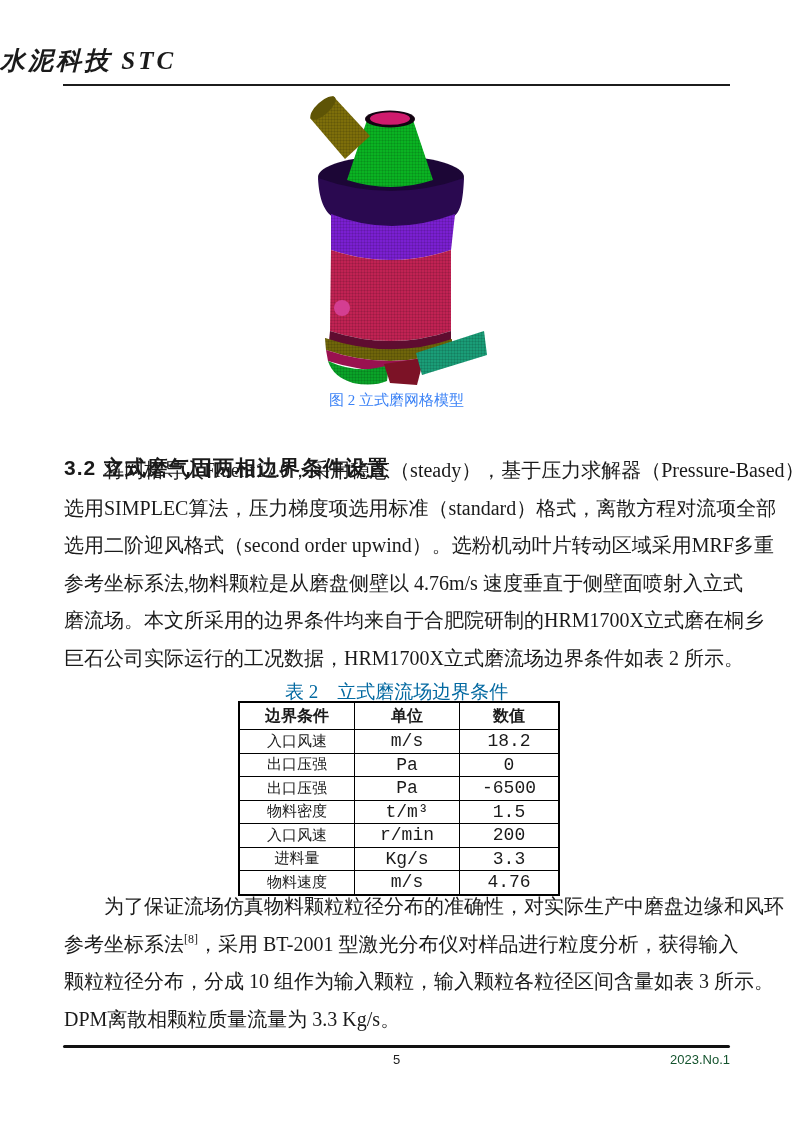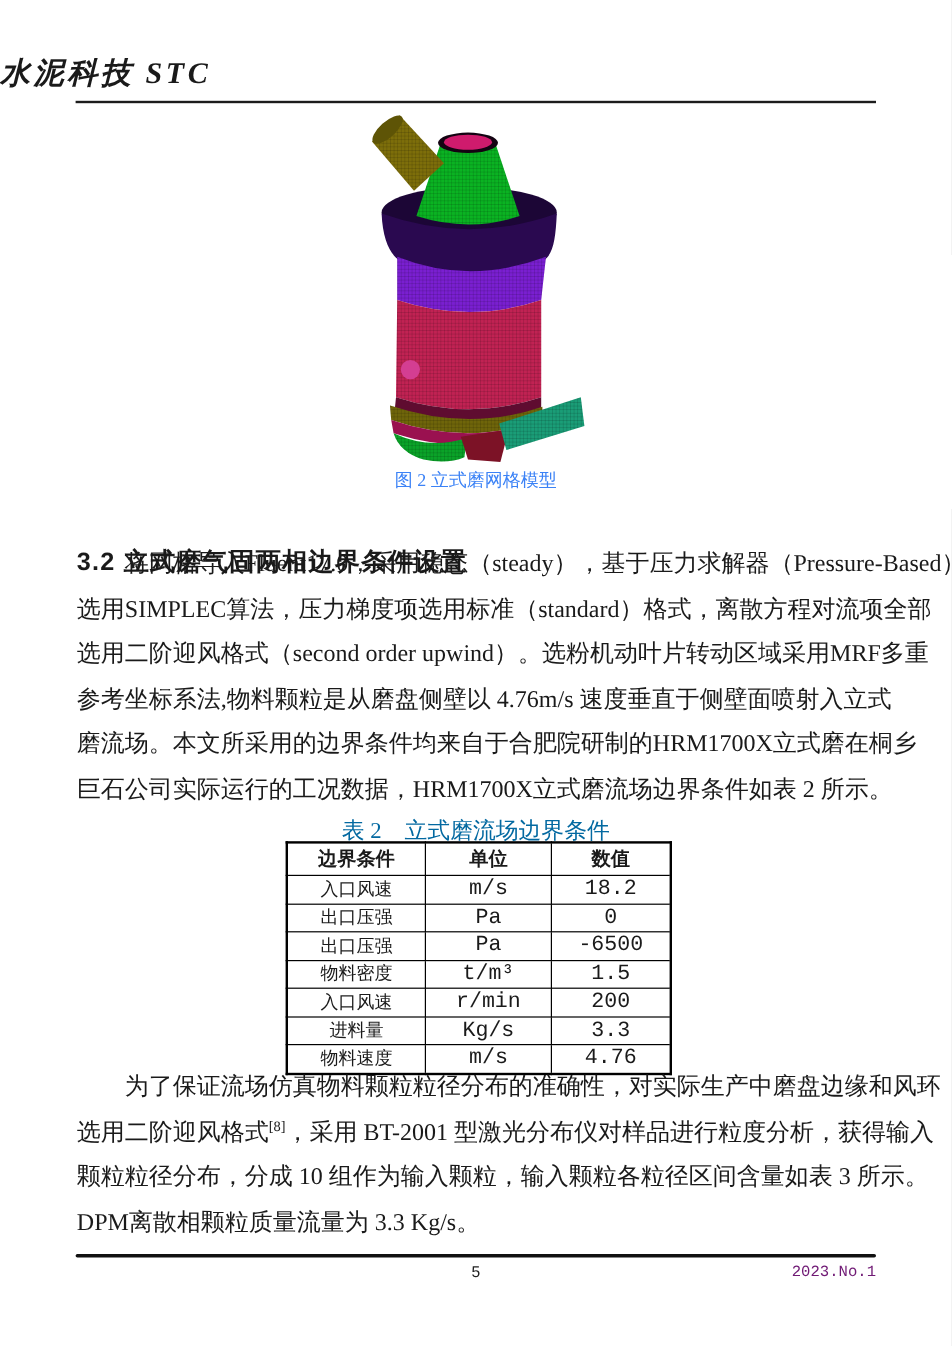--- a/index.html
+++ b/index.html
@@ -56,21 +56,21 @@
   .footer-rule {
     position:absolute; top:1045px; left:63px; width:667px; height:3px;
     background:#111; border-radius:2px;
   }
   .footer-page {
     position:absolute; top:1052px; left:0; width:100%; text-align:center;
     font-family:"Liberation Sans", sans-serif; font-size:13px; color:#222;
   }
   .footer-issue {
     position:absolute; top:1052px; right:63px;
-    font-family:Liberation Mono, monospace; font-size:13px; color:#701a75;
+    font-family:Liberation Sans, sans-serif; font-size:13px; color:#14532d;
   }
 </style>
 </head>
 <body>
 
 <div class="page">
 
   <div class="journal-title">水泥科技 STC</div>
   <div class="header-rule"></div>
 
@@ -180,21 +180,21 @@
       <tr>
         <td class="c0">物料速度</td>
         <td class="c1">m/s</td>
         <td class="c2">4.76</td>
       </tr>
     </tbody>
   </table>
 
   <div class="para" id="p2">
     <div class="line indent">为了保证流场仿真物料颗粒粒径分布的准确性，对实际生产中磨盘边缘和风环</div>
-    <div class="line"><span>选用二阶迎风格式</span><sup>[8]</sup><span>，采用 BT-2001 型激光分布仪对样品进行粒度分析，获得输入</span></div>
+    <div class="line"><span>参考坐标系法</span><sup>[8]</sup><span>，采用 BT-2001 型激光分布仪对样品进行粒度分析，获得输入</span></div>
     <div class="line">颗粒粒径分布，分成 10 组作为输入颗粒，输入颗粒各粒径区间含量如表 3 所示。</div>
     <div class="line">DPM离散相颗粒质量流量为 3.3 Kg/s。</div>
   </div>
 
   <div class="footer-rule"></div>
   <div class="footer-page">5</div>
   <div class="footer-issue">2023.No.1</div>
 
 </div>
 

